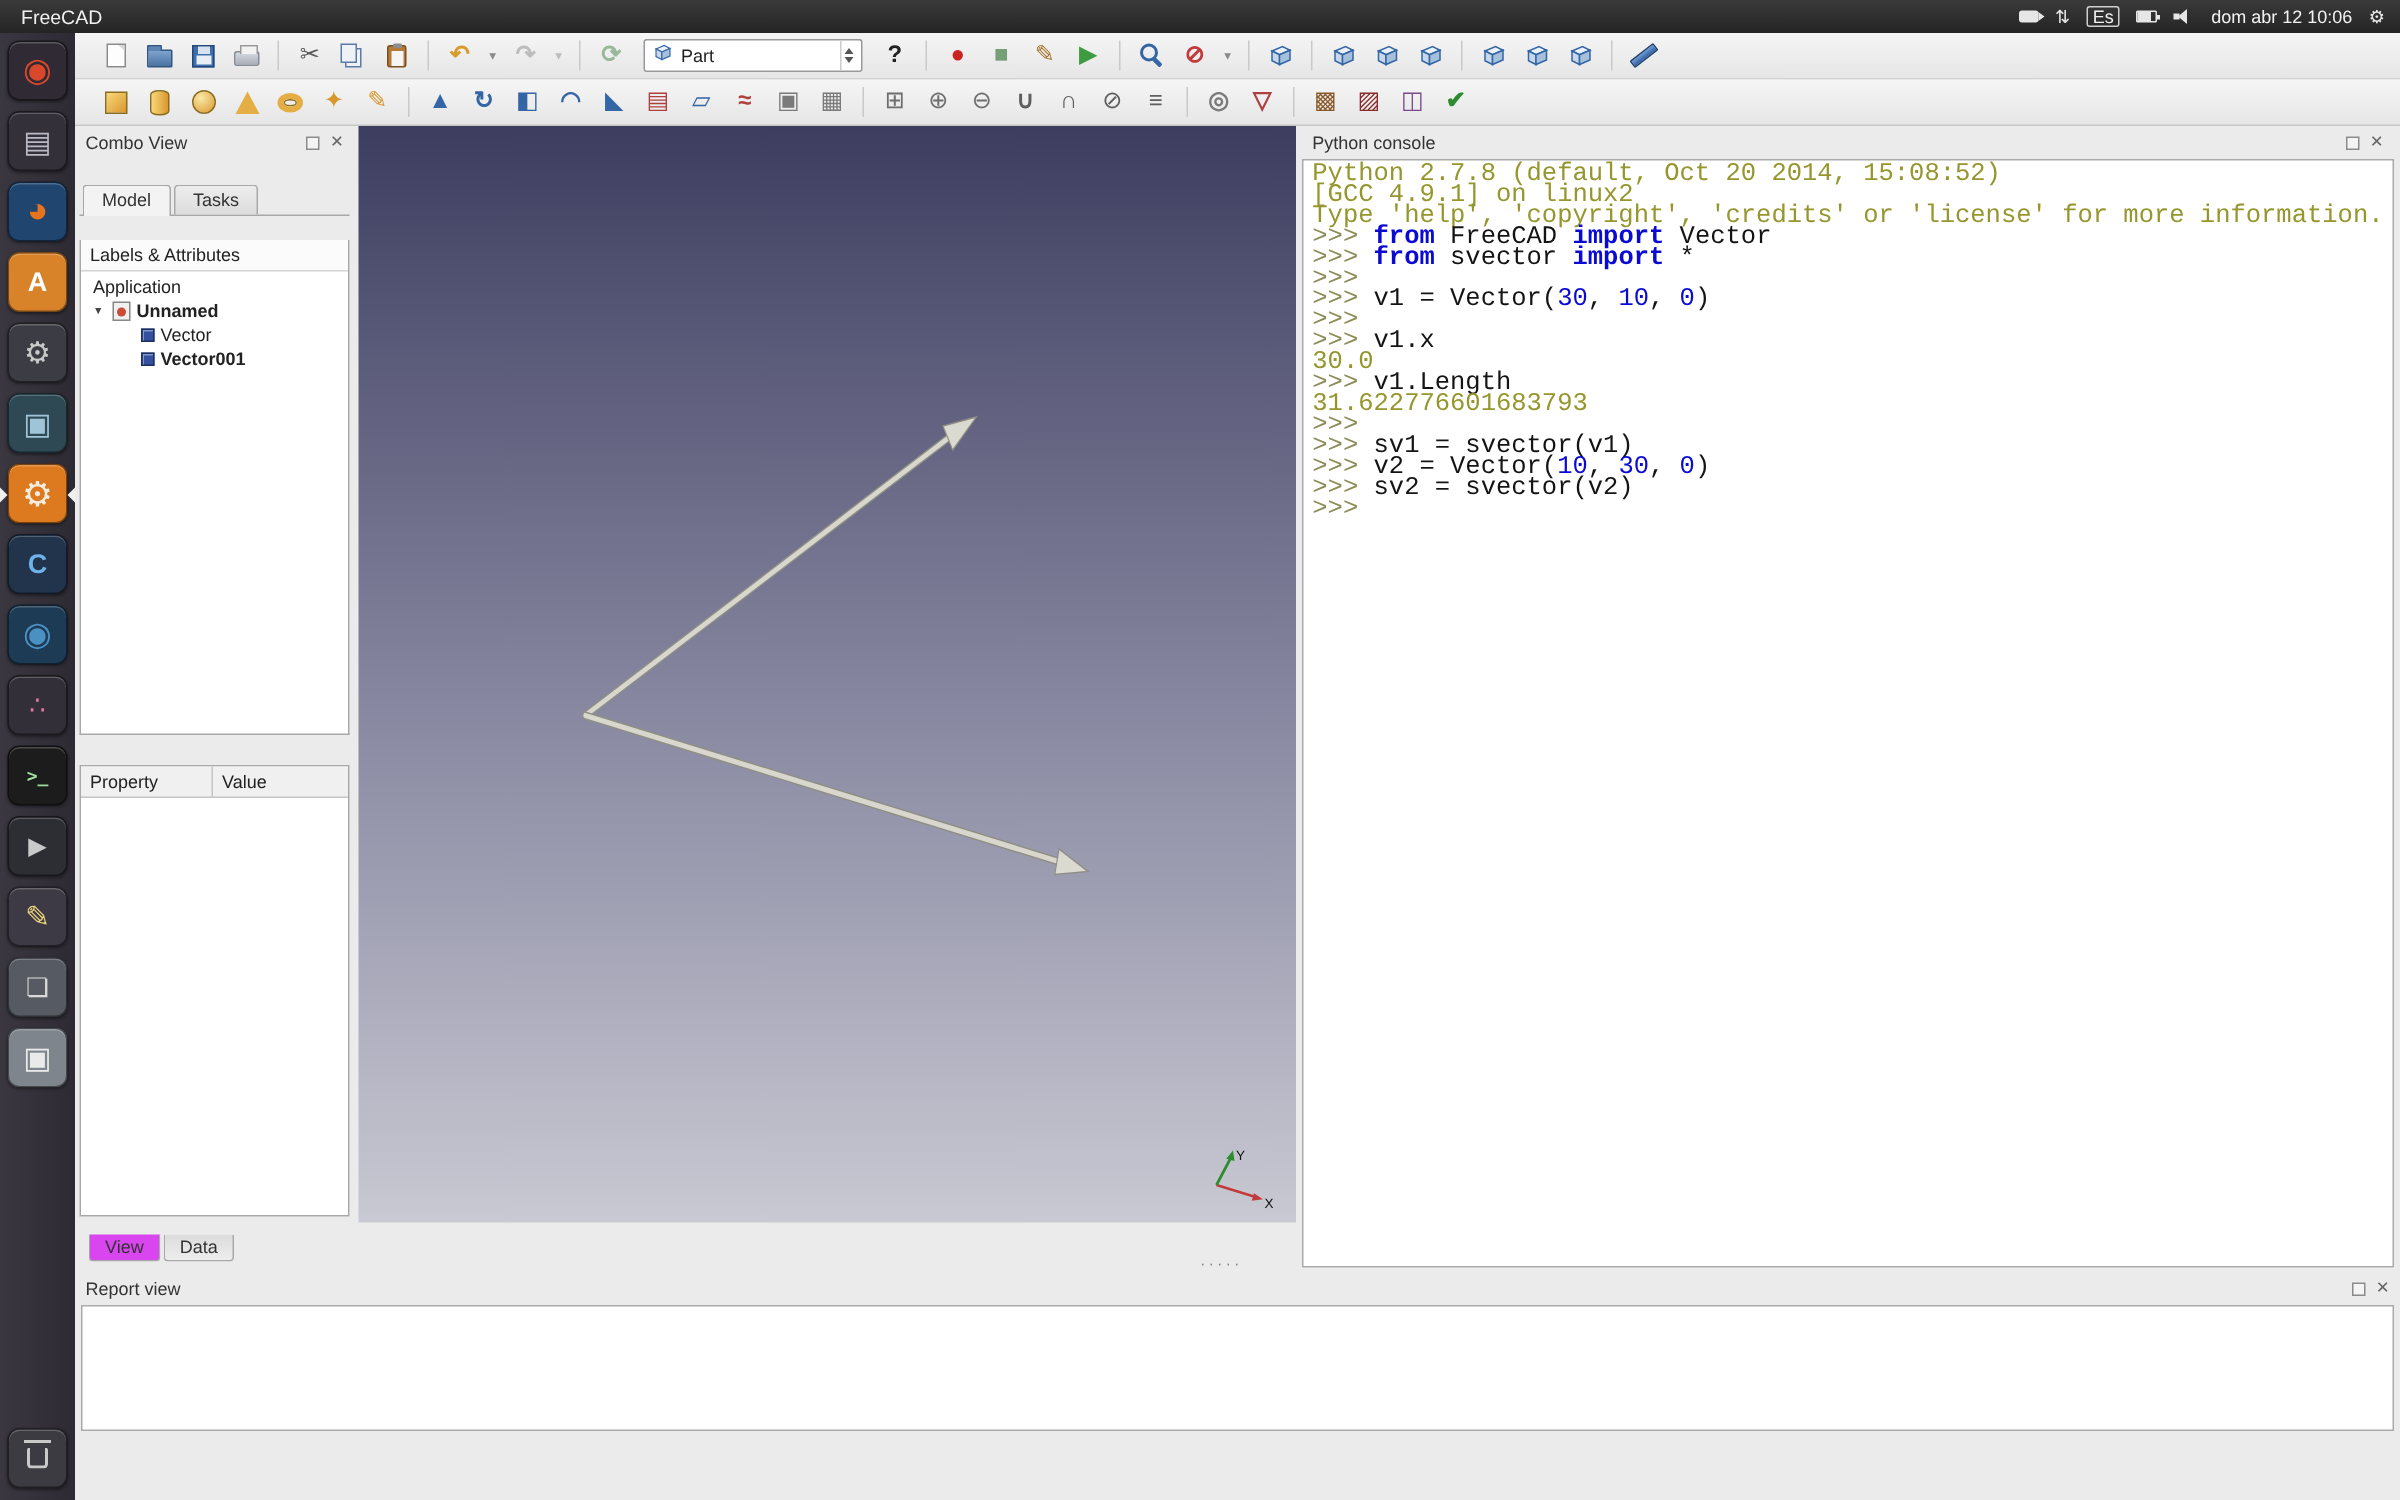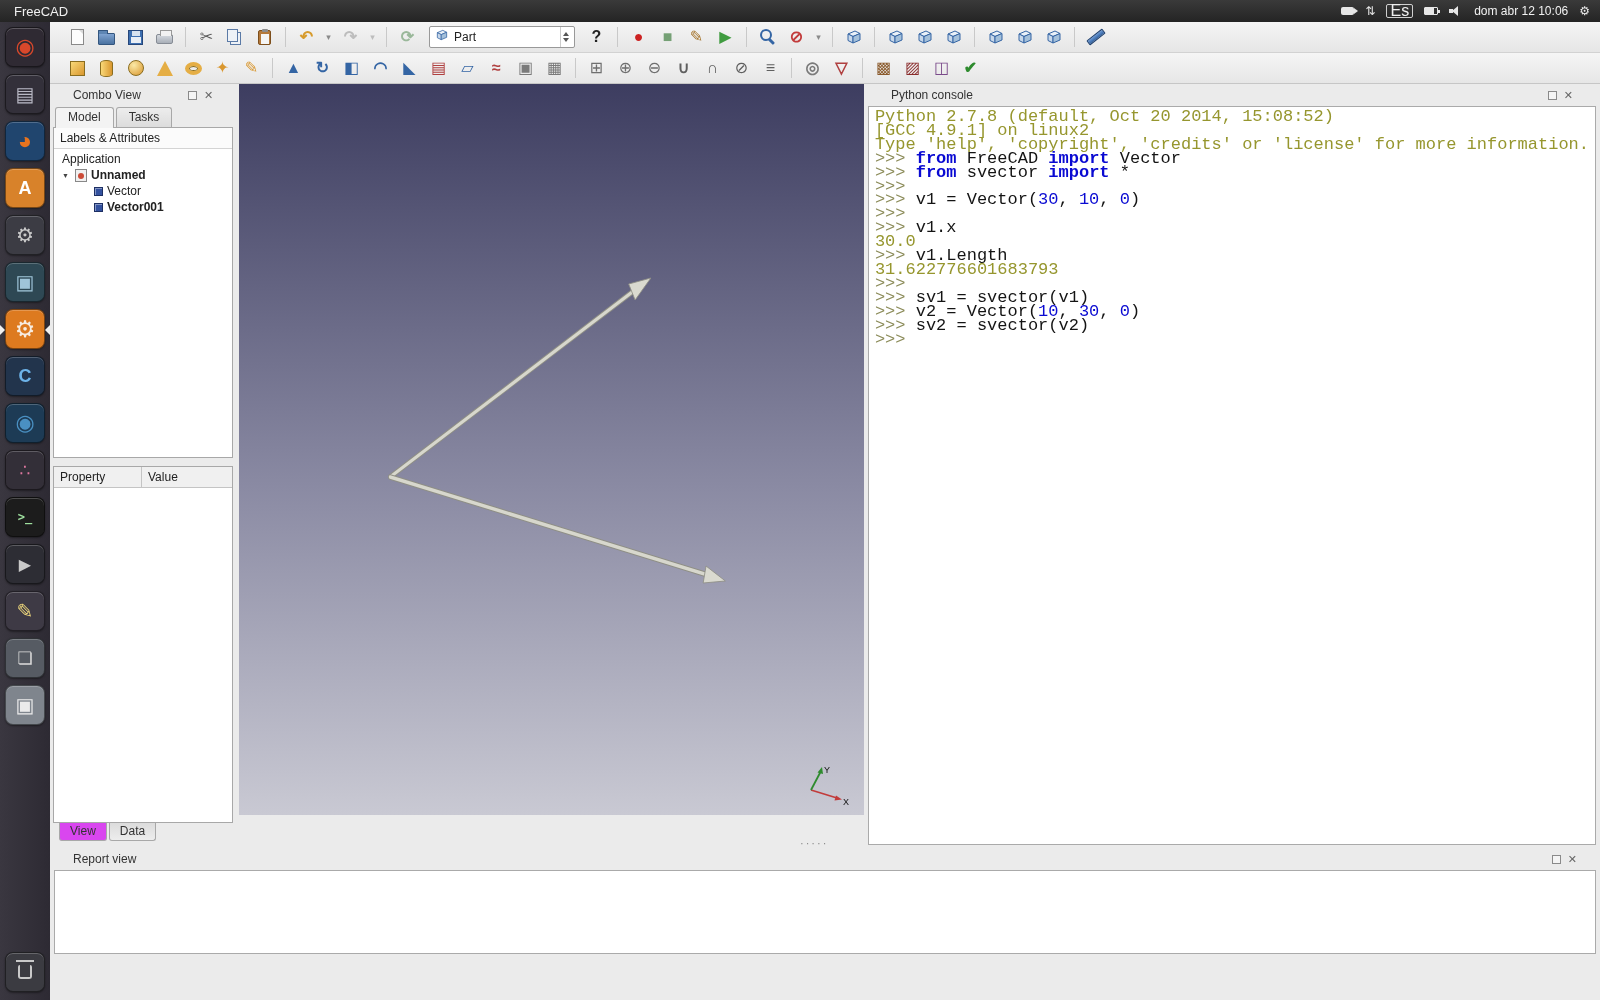--- a/index.html
+++ b/index.html
@@ -6,21 +6,21 @@
 html,body{width:1600px;height:1000px}
 body{position:relative;font-family:"Liberation Sans",sans-serif;background:#4a4a4a;overflow:hidden}
 
 
 #topbar{position:absolute;left:0;top:0;width:1600px;height:22px;background:linear-gradient(#3a3a3a,#242424);display:flex;align-items:center;padding:0 10px;z-index:20}
 #topbar .title{color:#f0f0f0;font-size:13px;margin-left:4px}
 .tb-right{margin-left:auto;display:flex;align-items:center;gap:11px}
 .tbi{display:inline-flex;align-items:center;color:#e8e8e8}
 .tb-glyph{font-size:12px}
 .tb-text{font-size:12px;color:#f2f2f2}
-.kb-badge{font-size:16px;border:1px solid #cfcfcf;border-radius:2px;padding:0 3px;line-height:12px;color:#f0f0f0}
+.kb-badge{font-size:12px;border:1px solid #cfcfcf;border-radius:2px;padding:0 3px;line-height:12px;color:#f0f0f0}
 i.tb-cam{width:13px;height:8px;background:#e6e6e6;border-radius:2px;position:relative;display:inline-block}
 i.tb-cam::after{content:'';position:absolute;right:-4px;top:1px;border-top:3px solid transparent;border-bottom:3px solid transparent;border-left:4px solid #e6e6e6}
 i.tb-batt{width:14px;height:8px;border:1px solid #e6e6e6;border-radius:1px;position:relative;display:inline-block;background:linear-gradient(90deg,#e6e6e6 75%,transparent 75%)}
 i.tb-batt::after{content:'';position:absolute;right:-3px;top:2px;width:2px;height:3px;background:#e6e6e6}
 i.tb-vol{width:14px;height:10px;position:relative;display:inline-block}
 i.tb-vol::before{content:'';position:absolute;left:0;top:3px;width:4px;height:4px;background:#e6e6e6}
 i.tb-vol::after{content:'';position:absolute;left:3px;top:0;border-top:5px solid transparent;border-bottom:5px solid transparent;border-right:6px solid #e6e6e6}
 
 
 #launcher{position:absolute;left:0;top:22px;width:50px;height:978px;background:linear-gradient(90deg,#3a3740,#2d2a33);display:flex;flex-direction:column;align-items:center;padding:5px 0 8px;gap:7px;z-index:15}
@@ -69,42 +69,42 @@
 i.ic-zoom::after{content:'';position:absolute;right:-5px;bottom:-4px;width:7px;height:3px;background:#3465a4;transform:rotate(45deg);border-radius:1px}
 i.ic-ruler{width:20px;height:6px;background:linear-gradient(#6d9bd8,#31619f);border:1px solid #1d3f6e;border-radius:1px;transform:rotate(-38deg);display:inline-block}
 i.shp-box{width:15px;height:15px;background:linear-gradient(135deg,#f9d878,#d9972f);border:1px solid #8a6d1f;display:inline-block}
 i.shp-cyl{width:13px;height:17px;background:linear-gradient(90deg,#f9d878,#d9972f);border:1px solid #8a6d1f;border-radius:6px/3px;display:inline-block}
 i.shp-sph{width:16px;height:16px;border-radius:50%;background:radial-gradient(circle at 35% 30%,#fbe9a6,#d9972f);border:1px solid #8a6d1f;display:inline-block}
 i.shp-cone{width:0;height:0;border-left:8px solid transparent;border-right:8px solid transparent;border-bottom:15px solid #e5ae45;display:inline-block}
 i.shp-torus{width:17px;height:13px;border:4px solid #e5ae45;border-radius:50%;display:inline-block;box-shadow:inset 0 0 0 1px #8a6d1f}
 
 
 #mainrow{position:absolute;left:0;top:62px;width:1550px;height:761px;display:flex}
-.pheader{height:22px;display:flex;align-items:center;padding:0 23px;font-size:12px;color:#333}
+.pheader{height:22px;display:flex;align-items:center;padding:0 7px;font-size:12px;color:#333}
 .pbtns{margin-left:auto;display:flex;align-items:center;gap:7px}
 .pfloat{width:9px;height:9px;border:1px solid #8a8a8a;background:#f4f4f4;display:inline-block}
 .pclose{font-size:11px;color:#666;line-height:1}
 
 
 #combo-view{width:260px;display:flex;flex-direction:column}
-.cv-tabs{display:flex;align-items:flex-end;height:22px;border-bottom:1px solid #a8a8a8;margin:0 3px;padding-left:2px}
+.cv-tabs{display:flex;align-items:flex-end;height:22px;border-bottom:1px solid #a8a8a8;margin:16px 3px;padding-left:2px}
 .qtab{font-size:12px;color:#333;background:linear-gradient(#ededed,#dcdcdc);border:1px solid #a8a8a8;border-bottom:none;border-radius:3px 3px 0 0;padding:2px 12px 3px;margin-right:2px}
 .qtab.active{background:#f3f3f3;position:relative;top:1px;padding-bottom:4px}
 .cv-treebox{height:330px;border:1px solid #a8a8a8;border-top:none;background:#fff;margin:0 3px;overflow:hidden}
 .la-header{padding:3px 6px;font-size:12px;color:#222;background:#fbfbfb;border-bottom:1px solid #d4d4d4}
 .tree{font-size:12px;color:#222;padding-top:2px}
 .trow{display:flex;align-items:center;height:16px;padding-left:8px;gap:4px}
 .trow.child{padding-left:40px}
 .expander{font-size:7px;color:#444;width:9px}
 .tlabel.bold{font-weight:bold}
 .fc-doc{width:12px;height:13px;background:#f0f0f0;border:1px solid #888;position:relative;display:inline-block}
 .fc-doc::after{content:'';position:absolute;left:2px;top:3px;width:6px;height:6px;background:#cc4b37;border-radius:50%}
 .mini-cube{width:9px;height:9px;background:#33519e;border:1px solid #1d2f63;display:inline-block;box-shadow:inset 1px 1px 0 rgba(255,255,255,.4)}
 .cv-gap{height:8px}
-.cv-propbox{flex:1;border:1px solid #a8a8a8;background:#fff;margin:0 3px;display:flex;flex-direction:column}
+.cv-propbox{flex:1;border:1px solid #a8a8a8;background:#fff;margin:12px 3px;display:flex;flex-direction:column}
 .prop-header{display:flex;background:#f0f0f0;border-bottom:1px solid #c4c4c4}
 .ph{font-size:12px;color:#222;padding:3px 6px}
 .ph.first{width:88px;border-right:1px solid #c4c4c4}
 .cv-bottomtabs{height:22px;display:flex;align-items:flex-start;padding-left:6px;gap:2px;margin:0 3px}
 .qtab-s{font-size:12px;color:#333;background:linear-gradient(#dcdcdc,#ededed);border:1px solid #a8a8a8;border-top:none;border-radius:0 0 3px 3px;padding:1px 10px 2px}
 .qtab-s.active{background:#d946ef}
 
 
 #center-col{width:872px;display:flex;flex-direction:column;margin-left:3px}
 #viewport{height:731px;position:relative;overflow:hidden}

